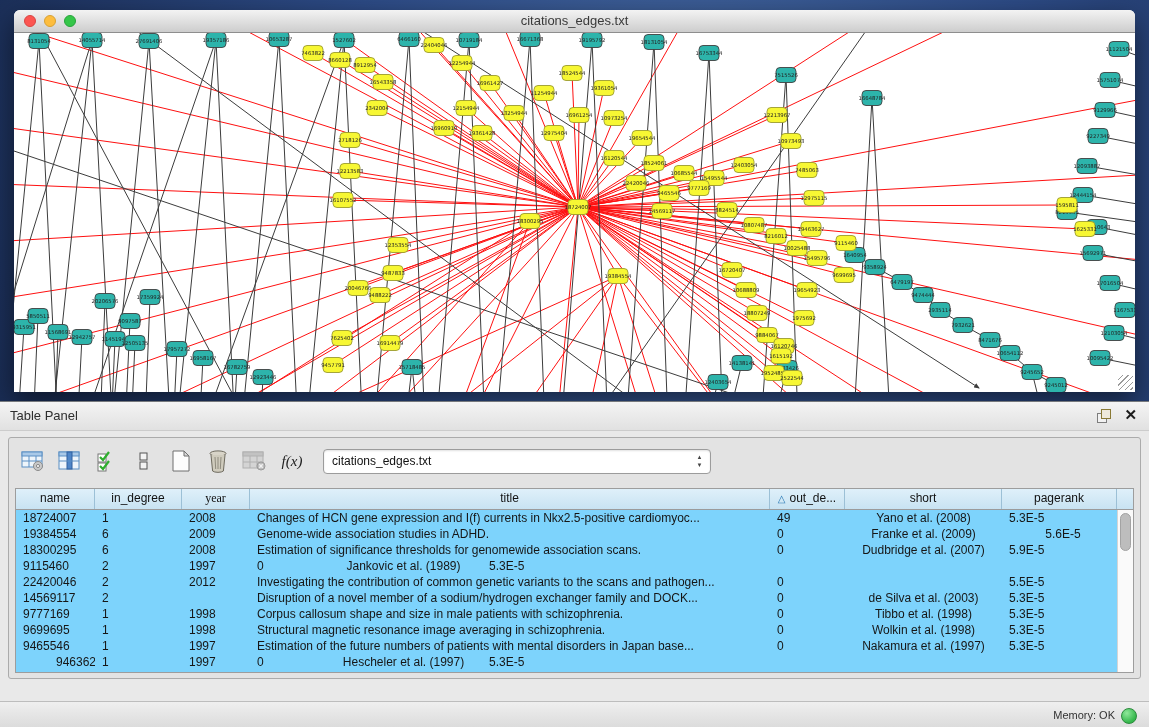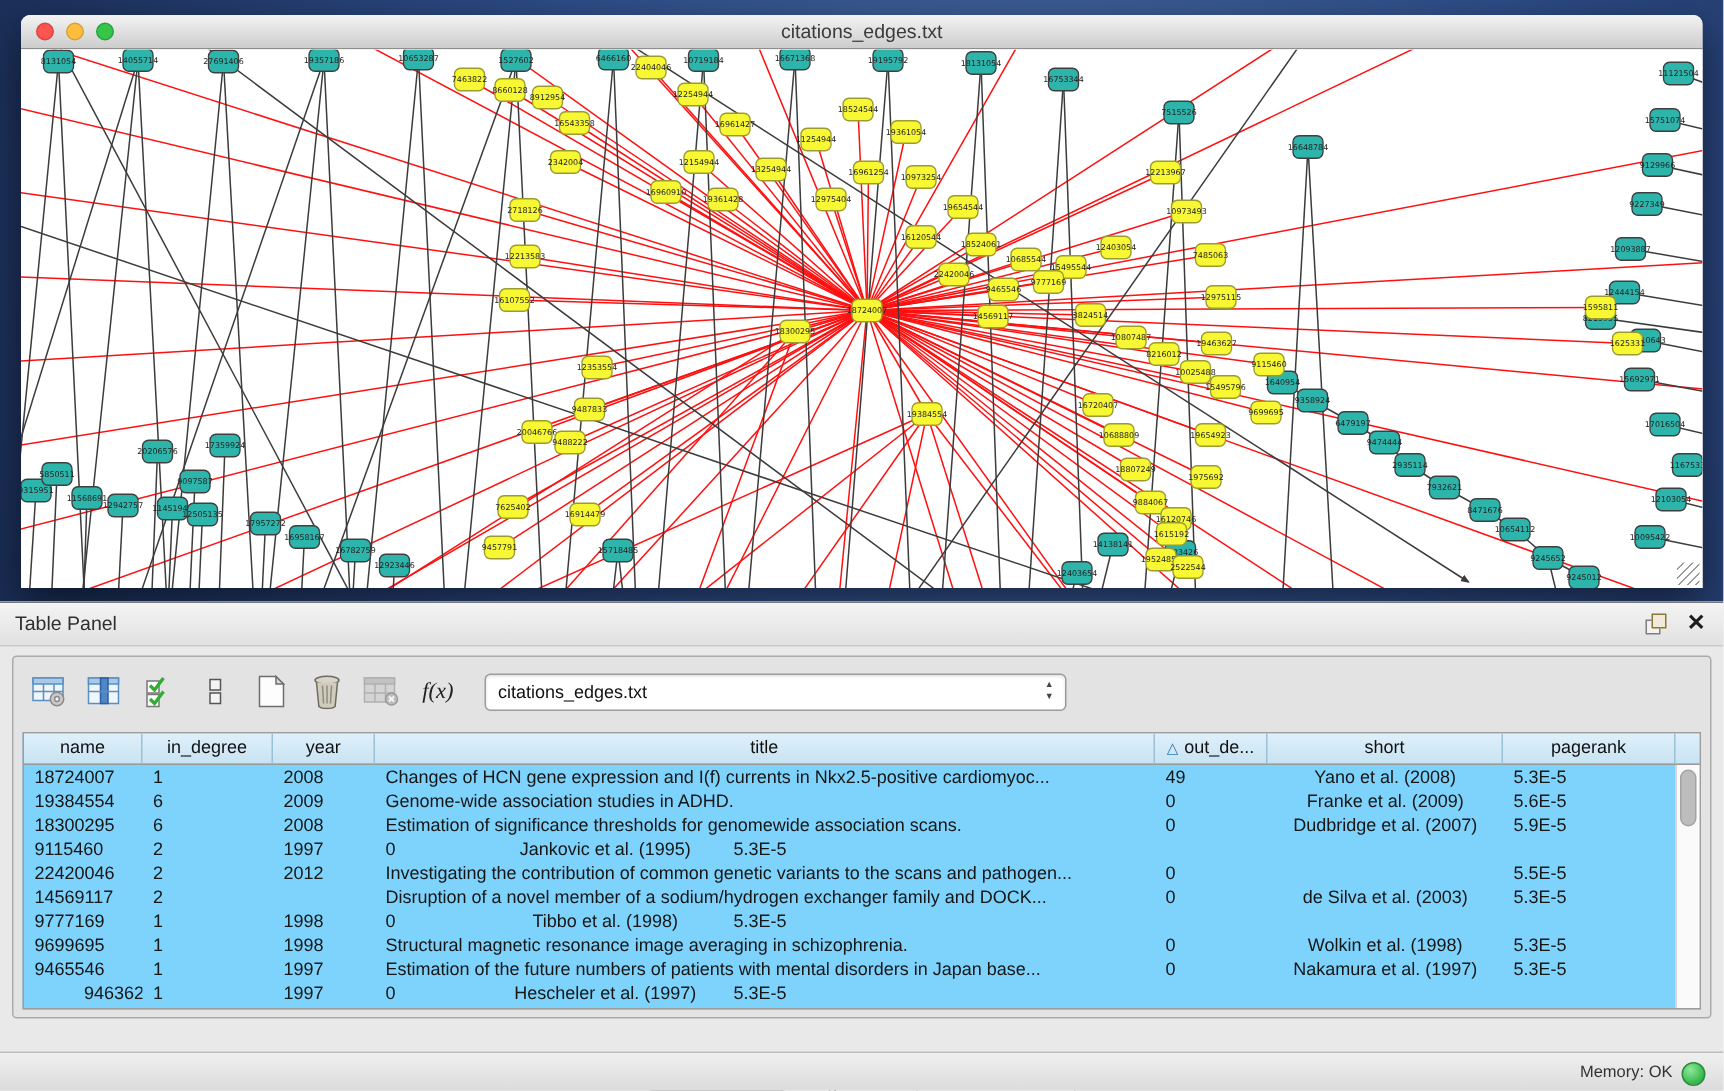--- a/index.html
+++ b/index.html
@@ -600,21 +600,21 @@
       <div class="combo">
         <span class="combo-val">citations_edges.txt</span>
         <span class="combo-step">▲<br>▼</span>
       </div>
     </div>
 
     <div class="table-wrap">
       <div class="thead">
           <div class="hcell" style="width: 79px;"><span>name</span></div>
           <div class="hcell" style="width: 87px;"><span>in_degree</span></div>
-          <div class="hcell" style="width: 68px;"><span>year</span></div>
+          <div class="hcell" style="width: 68px; font-family: Liberation Serif, serif;"><span>year</span></div>
           <div class="hcell" style="width: 520px;"><span>title</span></div>
           <div class="hcell" style="width: 75px;"><span class="sorttri">△</span><span>out_de...</span></div>
           <div class="hcell" style="width: 157px;"><span>short</span></div>
           <div class="hcell" style="width: 115px;"><span>pagerank</span></div>
         </div>
       <div class="tbody">
           <div class="trow">
             <div class="tcell" style="width: 79px;">18724007</div>
             <div class="tcell" style="width: 87px;">1</div>
             <div class="tcell" style="width: 68px;">2008</div>
@@ -623,37 +623,37 @@
             <div class="tcell center" style="width: 157px;">Yano et al. (2008)</div>
             <div class="tcell" style="width: 115px;">5.3E-5</div>
           </div>
           <div class="trow">
             <div class="tcell" style="width: 79px;">19384554</div>
             <div class="tcell" style="width: 87px;">6</div>
             <div class="tcell" style="width: 68px;">2009</div>
             <div class="tcell" style="width: 520px;">Genome-wide association studies in ADHD.</div>
             <div class="tcell" style="width: 75px;">0</div>
             <div class="tcell center" style="width: 157px;">Franke et al. (2009)</div>
-            <div class="tcell" style="width: 115px;">5.6E-5</div>
+            <div class="tcell" style="width: 115px; text-align: center;">5.6E-5</div>
           </div>
           <div class="trow">
             <div class="tcell" style="width: 79px;">18300295</div>
             <div class="tcell" style="width: 87px;">6</div>
             <div class="tcell" style="width: 68px;">2008</div>
             <div class="tcell" style="width: 520px;">Estimation of significance thresholds for genomewide association scans.</div>
             <div class="tcell" style="width: 75px;">0</div>
             <div class="tcell center" style="width: 157px;">Dudbridge et al. (2007)</div>
             <div class="tcell" style="width: 115px;">5.9E-5</div>
           </div>
           <div class="trow">
             <div class="tcell" style="width: 79px;">9115460</div>
             <div class="tcell" style="width: 87px;">2</div>
             <div class="tcell" style="width: 68px;">1997</div>
             <div class="tcell" style="width: 75px;">0</div>
-            <div class="tcell center" style="width: 157px;">Jankovic et al. (1995)</div>
+            <div class="tcell center" style="width: 157px;">Jankovic et al. (1989)</div>
             <div class="tcell" style="width: 115px;">5.3E-5</div>
           </div>
           <div class="trow">
             <div class="tcell" style="width: 79px;">22420046</div>
             <div class="tcell" style="width: 87px;">2</div>
             <div class="tcell" style="width: 68px;">2012</div>
             <div class="tcell" style="width: 520px;">Investigating the contribution of common genetic variants to the scans and pathogen...</div>
             <div class="tcell" style="width: 75px;">0</div>
             <div class="tcell center" style="width: 157px; margin-top: 32px;">Stergiakouli et al. (2012)</div>
             <div class="tcell" style="width: 115px;">5.5E-5</div>
@@ -664,20 +664,21 @@
             <div class="tcell" style="width: 68px; margin-top: 36px;">2003</div>
             <div class="tcell" style="width: 520px;">Disruption of a novel member of a sodium/hydrogen exchanger family and DOCK...</div>
             <div class="tcell" style="width: 75px;">0</div>
             <div class="tcell center" style="width: 157px;">de Silva et al. (2003)</div>
             <div class="tcell" style="width: 115px;">5.3E-5</div>
           </div>
           <div class="trow">
             <div class="tcell" style="width: 79px;">9777169</div>
             <div class="tcell" style="width: 87px;">1</div>
             <div class="tcell" style="width: 68px;">1998</div>
+            <div class="tcell" style="width: 520px;">Corpus callosum shape and size in male patients with schizophrenia.</div>
             <div class="tcell" style="width: 75px;">0</div>
             <div class="tcell center" style="width: 157px;">Tibbo et al. (1998)</div>
             <div class="tcell" style="width: 115px;">5.3E-5</div>
           </div>
           <div class="trow">
             <div class="tcell" style="width: 79px;">9699695</div>
             <div class="tcell" style="width: 87px;">1</div>
             <div class="tcell" style="width: 68px;">1998</div>
             <div class="tcell" style="width: 520px;">Structural magnetic resonance image averaging in schizophrenia.</div>
             <div class="tcell" style="width: 75px;">0</div>

